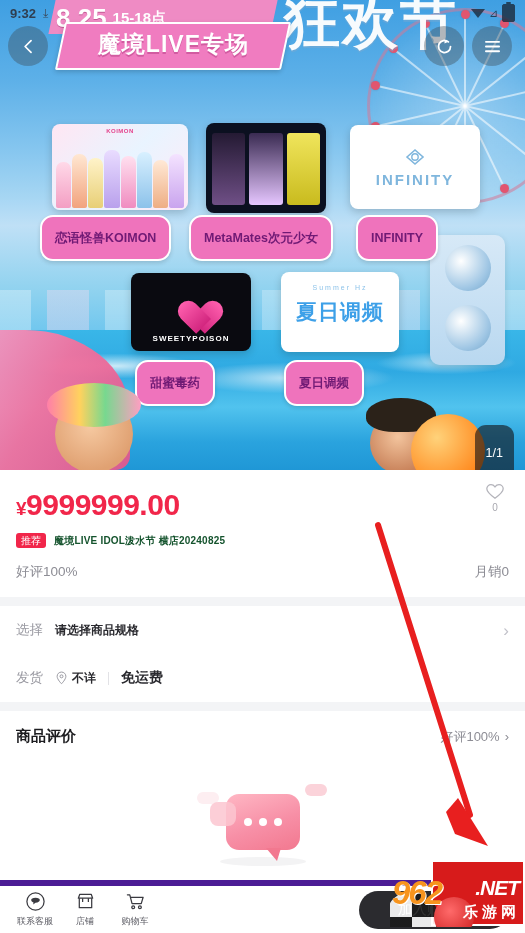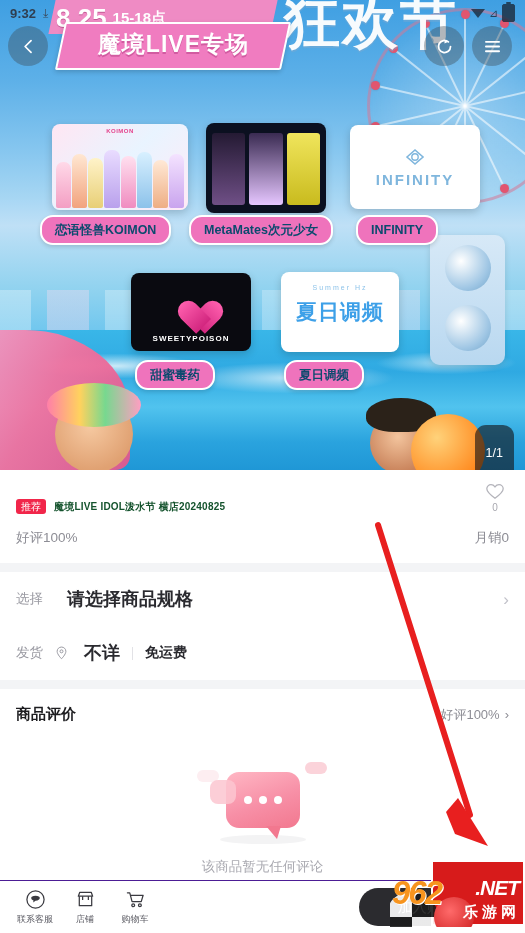--- a/index.html
+++ b/index.html
@@ -102,22 +102,22 @@
   .c4 .heart:before{left:19px;transform:rotate(45deg);transform-origin:0 100%;}
   .c4 .heart:after{left:19px;transform:rotate(-45deg);transform-origin:100% 100%;}
   .c4 .sp{position:absolute;left:50%;bottom:8px;transform:translateX(-50%);
     font-size:8px;font-weight:bold;color:#ffffff;letter-spacing:1px;}
   .c5 .sm{position:absolute;left:50%;top:12px;transform:translateX(-50%);
     font-size:7px;color:#8fc4ea;letter-spacing:2px;}
   .c5 .big{position:absolute;left:50%;top:26px;transform:translateX(-50%);
     font-size:21px;font-weight:bold;color:#3da0e8;letter-spacing:1px;white-space:nowrap;}
 
   .pill{position:absolute;height:26px;border-radius:13px;background:#ef73bc;border:2px solid #ffffff;
-    display:flex;align-items:center;justify-content:center;padding:0 13px;
-    font-size:12.5px;font-weight:bold;color:#0c4a6e;white-space:nowrap;
+    display:flex;align-items:center;justify-content:center;padding:8px 13px;
+    font-size:12.5px;font-weight:bold;color:#701a75;white-space:nowrap;
     box-shadow:0 2px 4px rgba(0,0,0,.14);}
   .p1{left:40px;top:215px;}
   .p2{left:189px;top:215px;}
   .p3{left:356px;top:215px;}
   .p4{left:135px;top:360px;}
   .p5{left:284px;top:360px;}
 
   
   .kid{position:absolute;border-radius:50%;}
   .kid1{left:55px;top:395px;width:78px;height:78px;
@@ -159,21 +159,21 @@
 
   .meta-row{display:flex;align-items:center;padding:15px 16px 16px 16px;font-size:13.5px;color:#8d8d95;}
   .meta-row .m1{width:180px;}
   .meta-row .m2{flex:1;text-align:left;padding-left:24px;}
   .meta-row .m3{margin-left:auto;text-align:right;}
 
   .gap{height:9px;background:#f3f4f6;}
 
   .line{display:flex;align-items:center;padding:15px 16px;position:relative;}
   .line .lbl{font-size:13.5px;color:#9a9aa2;flex:none;margin-right:12px;}
-  .line .val{font-size:18px;color:#2a2a2f;font-weight:bold;margin-left:12px;}
+  .line .val{font-size:12px;color:#2a2a2f;font-weight:bold;}
   .line .chev{margin-left:auto;color:#c2c2ca;font-size:17px;line-height:1;}
   .ship .pin{margin-right:4px;color:#8d8d95;display:inline-flex;vertical-align:middle;}
   .ship .sep{display:inline-block;width:1px;height:13px;background:#e2e2e6;margin:0 12px;vertical-align:middle;}
   .ship .free{font-size:14px;color:#2a2a2f;font-weight:bold;}
 
   .rev-head{display:flex;align-items:center;padding:16px;}
   .rev-head .t{font-size:15px;font-weight:bold;color:#1d1d20;}
   .rev-head .r{margin-left:auto;font-size:13px;color:#8d8d95;display:flex;align-items:center;gap:5px;}
 
   .empty{display:flex;flex-direction:column;align-items:center;padding:14px 0 8px 0;}
@@ -186,21 +186,21 @@
   .bubble .dots i{width:8px;height:8px;border-radius:50%;background:#ffffff;}
   .b-tail{position:absolute;left:-16px;top:8px;width:26px;height:24px;border-radius:8px;background:#fbc6d0;opacity:.85;}
   .b-cloud{position:absolute;width:22px;height:12px;border-radius:10px;background:#fdeef1;}
   .empty-wrap{position:relative;width:160px;height:92px;display:flex;align-items:center;justify-content:center;}
   .shadow{position:absolute;left:50%;bottom:2px;transform:translateX(-50%);width:86px;height:9px;border-radius:50%;
     background:rgba(170,170,180,.14);}
   .empty-txt{font-size:13.5px;color:#a9a9b0;padding-top:12px;}
 
   
   .bottombar{position:absolute;left:0;bottom:0;width:525px;height:53px;background:#ffffff;
-    border-top:1px solid #4c1d95;display:flex;align-items:center;padding:0 10px;box-sizing:border-box;z-index:20;}
+    border-top:6px solid #4c1d95;display:flex;align-items:center;padding:0 10px;box-sizing:border-box;z-index:20;}
   .bb-item{width:50px;display:flex;flex-direction:column;align-items:center;gap:3px;}
   .bb-lbl{font-size:9px;color:#5b5b63;}
   .cart-btn{margin-left:auto;height:38px;min-width:150px;border-radius:19px;background:#2b2b2f;color:#ffffff;
     display:flex;align-items:center;justify-content:center;font-size:14.5px;margin-right:6px;}
 
   
   .wm{position:absolute;right:0;bottom:6px;width:135px;height:73px;z-index:40;overflow:hidden;}
   .wm-red{position:absolute;right:0;top:6px;width:90px;height:62px;background:#d71b1b;border:2px solid #ffffff;}
   .wm-962{position:absolute;left:2px;top:20px;font-size:33px;font-weight:bold;font-style:italic;
     color:#f7941e;letter-spacing:-2px;text-shadow:1px 1px 0 #ffffff;}
@@ -344,20 +344,23 @@
     <svg width="19" height="15" viewBox="0 0 20 16">
       <rect x="2" y="2" width="16" height="2" rx="1" fill="#ffffff"></rect>
       <rect x="2" y="7" width="16" height="2" rx="1" fill="#ffffff"></rect>
       <rect x="2" y="12" width="16" height="2" rx="1" fill="#ffffff"></rect>
     </svg>
   </div>
 
   <div class="sheet">
 
     <div class="price-row">
+      <div class="price">
+        <span class="yen">¥</span><span>9999999.00</span>
+      </div>
       <div class="fav">
         <svg width="20" height="19" viewBox="0 0 22 20">
           <path d="M11 17.5 C4.5 12.8 2 10 2 7.1 C2 4.4 4.1 2.5 6.6 2.5 C8.3 2.5 9.9 3.4 11 4.9 C12.1 3.4 13.7 2.5 15.4 2.5 C17.9 2.5 20 4.4 20 7.1 C20 10 17.5 12.8 11 17.5 Z" fill="none" stroke="#b4b4bb" stroke-width="1.4"></path>
         </svg>
         <span class="fav-count">0</span>
       </div>
     </div>
 
     <div class="title-row">
       <span class="badge">推荐</span>

